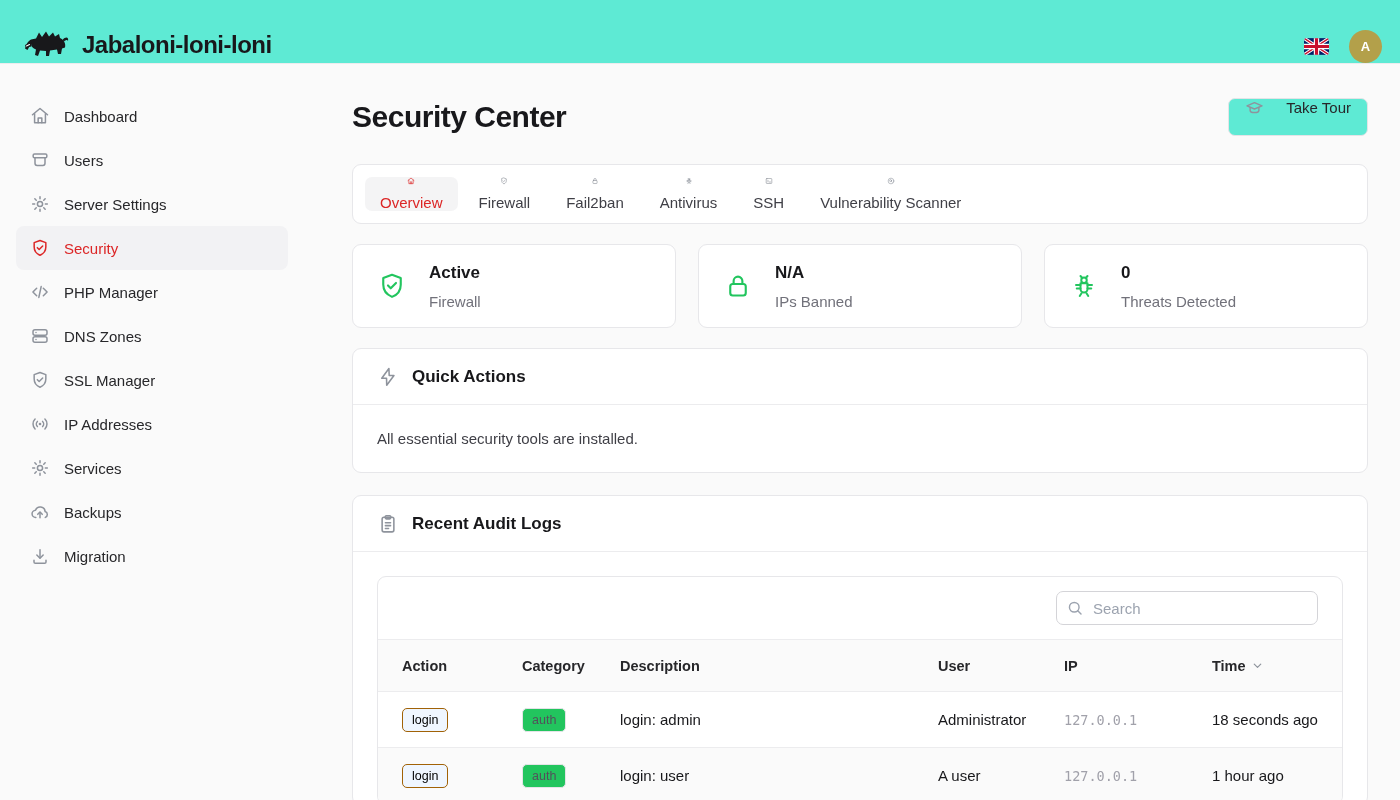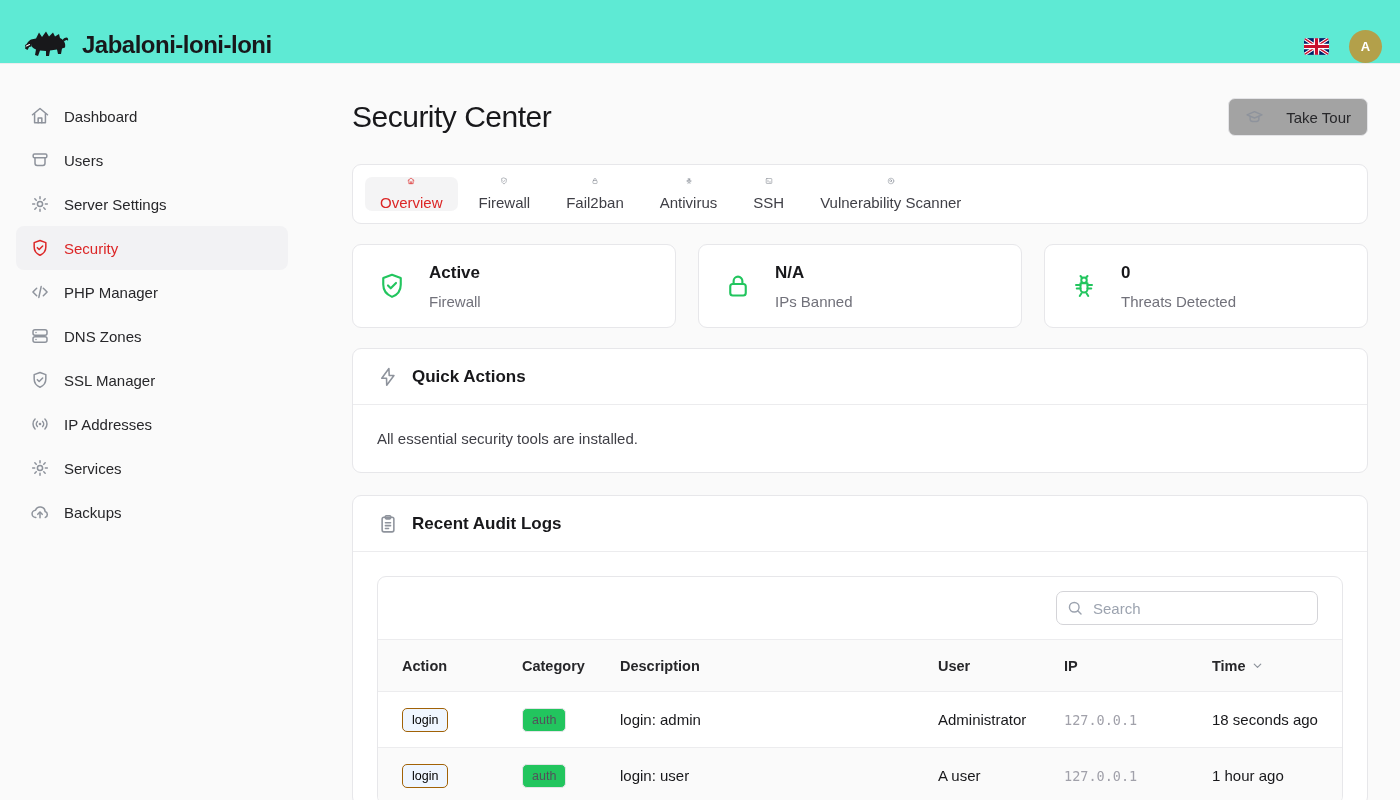--- a/index.html
+++ b/index.html
@@ -22,23 +22,23 @@
   .side-item { height:44px; margin:0 16px; padding:0 14px; border-radius:8px;
     display:flex; align-items:center; gap:14px; font-size:15px; color:#27272a; cursor:pointer; }
   .side-item svg { color:#8e939c; flex-shrink:0; }
   .side-item.active { background:#f2f2f4; color:#dc2626; font-weight:500; }
   .side-item.active svg { color:#dc2626; }
 
   .main { flex:1; padding:34px 32px 0 48px; }
 
   
   .page-head { display:flex; align-items:center; justify-content:space-between; margin-bottom:28px; }
-  .page-title { font-size:30px; font-weight:400; letter-spacing:-0.5px; line-height:36px; }
-  .tour-btn { display:flex; align-items:center; gap:22px; height:38px; padding:0 16px;
-    background:#a3a3a3; border:1px solid #e4e4e7; border-radius:7px; font-size:15px; color:#27272a;
+  .page-title { font-size:30px; font-weight:700; letter-spacing:-0.5px; line-height:36px; }
+  .tour-btn { display:flex; align-items:flex-start; gap:22px; height:38px; padding:0 16px;
+    background:#5eead4; border:1px solid #e4e4e7; border-radius:7px; font-size:15px; color:#27272a;
     font-family:inherit; cursor:pointer; }
   .tour-btn svg { color:#8e939c; }
 
   
   .card { background:#fff; border:1px solid #e7e7ea; border-radius:9px; }
 
   .tabs-card { padding:12px; display:flex; gap:6px; margin-bottom:20px; }
   .tab { display:flex; align-items:center; gap:9px; height:34px; padding:0 15px;
     border-radius:7px; font-size:15px; color:#3f3f46; cursor:pointer; background:transparent; border:none; font-family:inherit;flex-direction:column; }
   .tab svg { color:#8e939c; }
@@ -182,20 +182,28 @@
         </svg>
       <span>Services</span>
     </div>
     <div class="side-item">
       <svg width="20" height="20" viewBox="0 0 24 24" fill="none" stroke="currentColor" stroke-width="1.8" stroke-linecap="round" stroke-linejoin="round">
           <path d="M7 18.5a4.3 4.3 0 0 1-.4-8.6 6 6 0 0 1 11.6 1.6 3.7 3.7 0 0 1 .2 7"></path>
           <path d="M12 19v-6.5"></path>
           <path d="M9.3 14.8l2.7-2.7 2.7 2.7"></path>
         </svg>
       <span>Backups</span>
+    </div>
+    <div class="side-item">
+      <svg width="20" height="20" viewBox="0 0 24 24" fill="none" stroke="currentColor" stroke-width="1.8" stroke-linecap="round" stroke-linejoin="round">
+          <path d="M12 4.5v9.5"></path>
+          <path d="M8.2 10.8l3.8 3.8 3.8-3.8"></path>
+          <path d="M4.8 17v2.2a1.6 1.6 0 0 0 1.6 1.6h11.2a1.6 1.6 0 0 0 1.6-1.6V17"></path>
+        </svg>
+      <span>Migration</span>
     </div>
   </nav>
 
   <main class="main">
 
     <div class="page-head">
       <h1 class="page-title">Security Center</h1>
       <button class="tour-btn">
         <svg width="19" height="19" viewBox="0 0 24 24" fill="none" stroke="currentColor" stroke-width="1.8" stroke-linecap="round" stroke-linejoin="round">
             <path d="M2.5 8.6L12 4.6l9.5 4-9.5 4z"></path>

